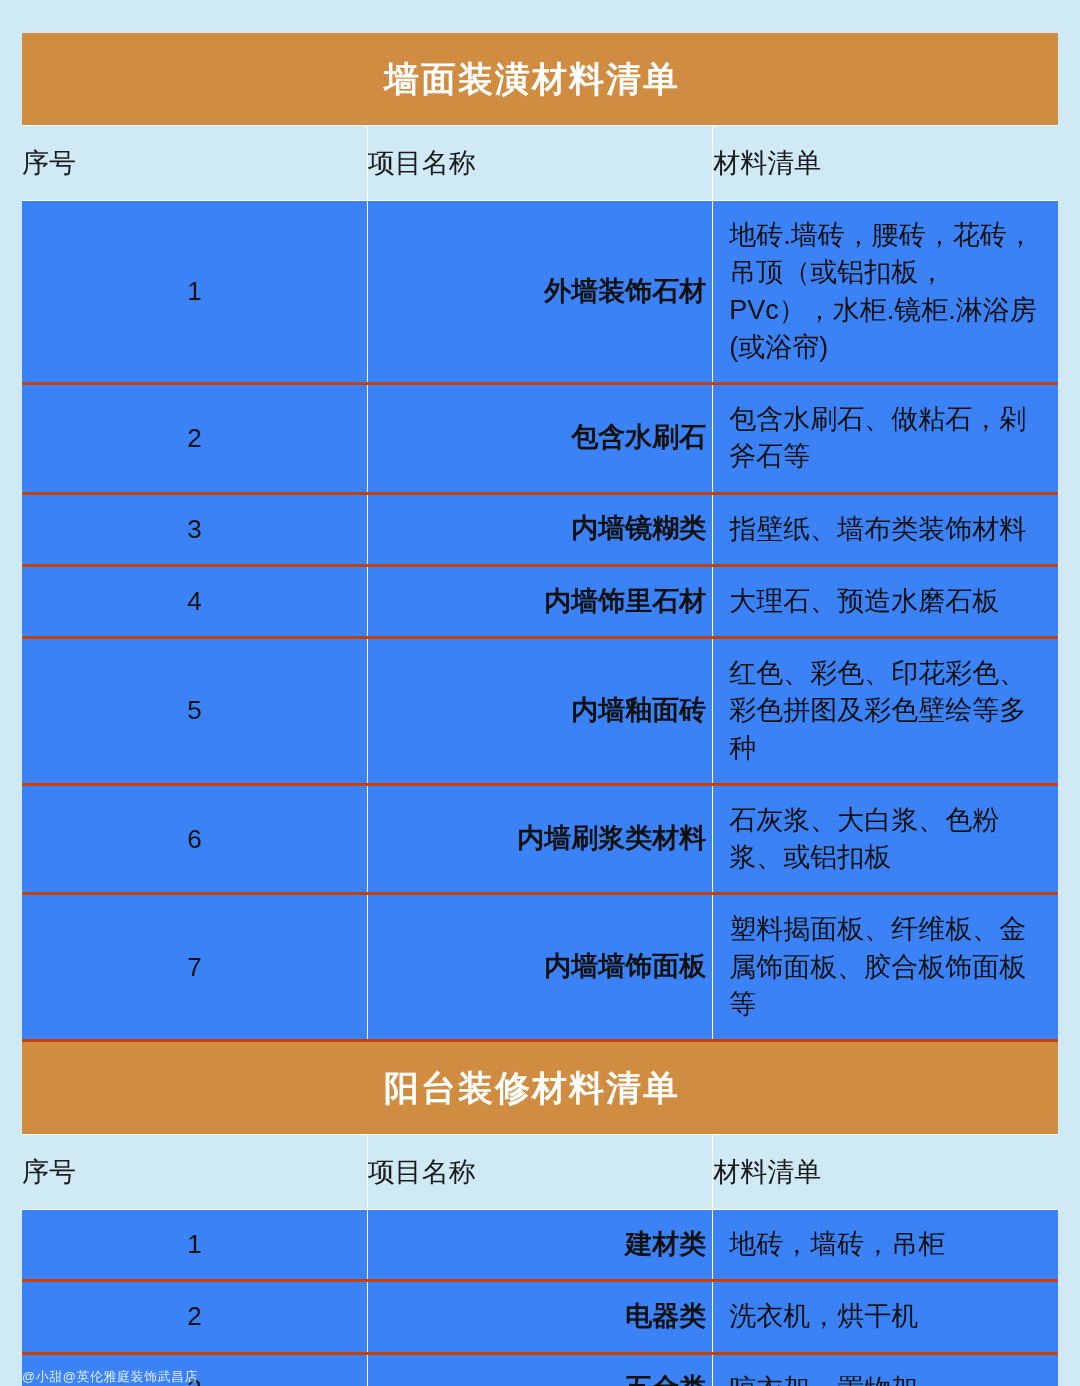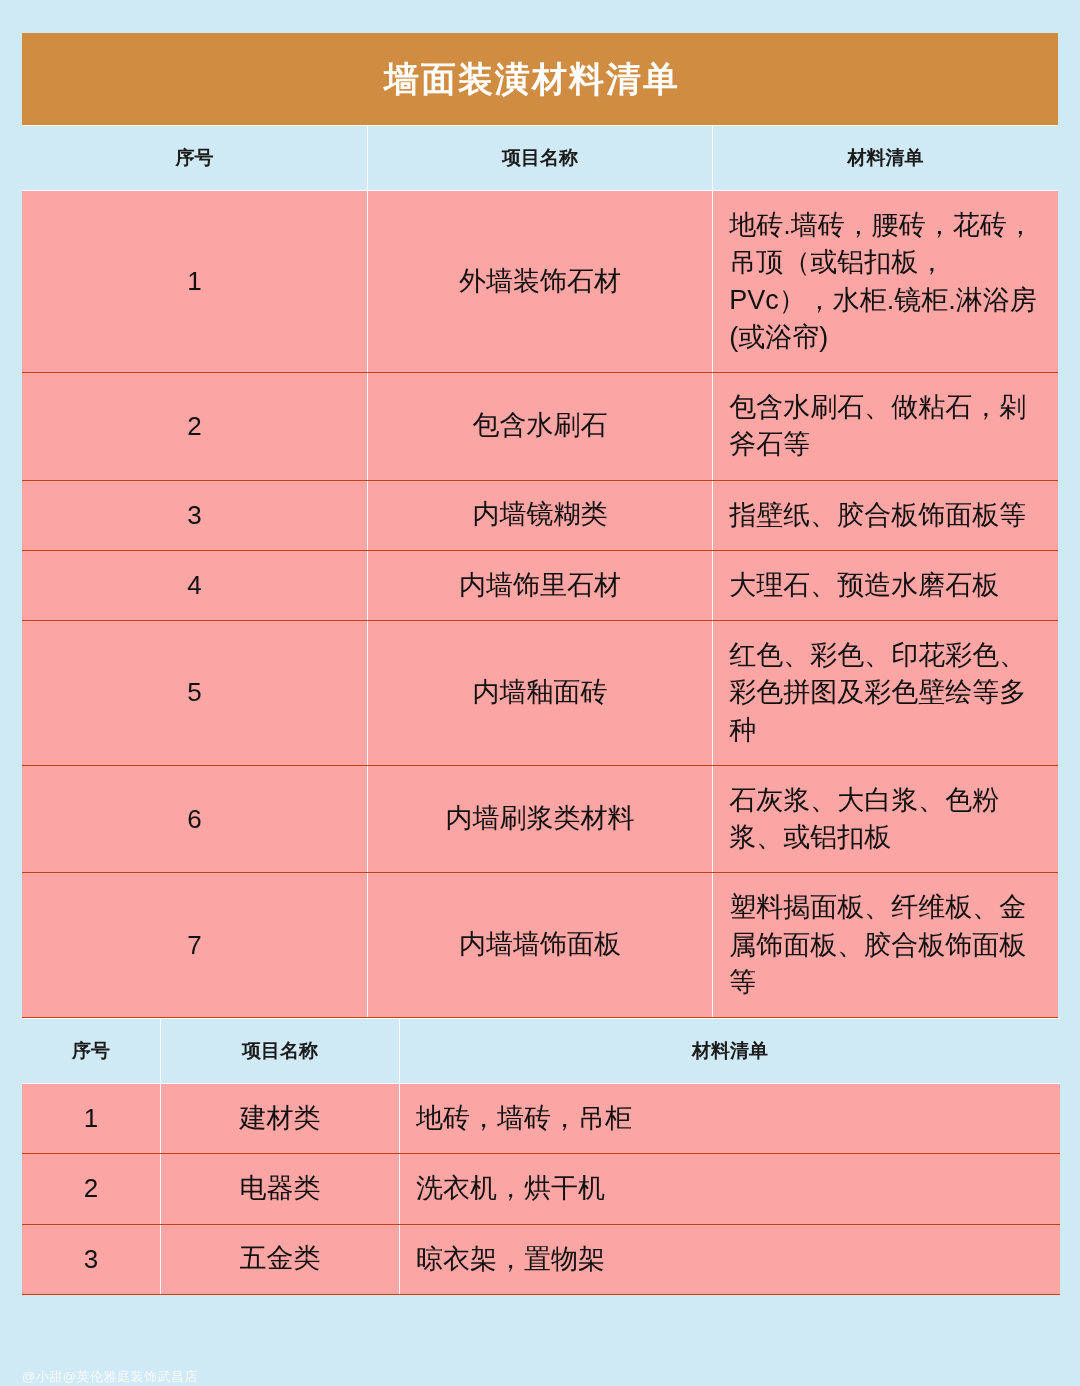--- a/index.html
+++ b/index.html
@@ -36,59 +36,59 @@
     text-align: center;
     font-size: 35px;
     font-weight: bold;
     letter-spacing: 2px;
     padding: 23px 16px 22px 0;
     border: none;
   }
   .head-row td {
     background: #cfe9f5;
     color: #1b1b1b;
-    font-size: 19px;
-    font-weight: bold;
-    text-align: center;
+    font-size: 27px;
+    font-weight: normal;
+    text-align: left;
     padding: 19px 0 19px 0;
     border: 1px solid #ffffff;
     border-left: none;
     border-right: none;
   }
   .head-row td.c-idx,
   .head-row td.c-name {
     border-right: 1px solid #ffffff;
   }
   td.c-idx {
     width: 138px;
   }
   td.c-name {
     width: 238px;
   }
   td.c-list {
     width: 660px;
   }
   .data-row td {
-    background: #fca5a5;
+    background: #3b82f6;
     color: #111111;
     font-size: 26px;
     border-top: 1px solid #ffffff;
-    border-bottom: 1px solid #c2410c;
+    border-bottom: 3px solid #c2410c;
     vertical-align: middle;
   }
   .data-row td.c-idx {
     text-align: center;
     padding: 16px 0;
     border-right: 1px solid #ffffff;
   }
   .data-row td.c-name {
-    text-align: center;
-    font-weight: normal;
+    text-align: right;
+    font-weight: bold;
     font-size: 27px;
-    padding: 16px 16px;
+    padding: 16px 6px;
     border-right: 1px solid #ffffff;
     line-height: 1.32;
   }
   .data-row td.c-list {
     text-align: left;
     padding: 16px 14px 16px 16px;
     line-height: 1.38;
     font-size: 27px;
   }
   .watermark {
@@ -122,21 +122,21 @@
         <td class="c-list">地砖.墙砖，腰砖，花砖，吊顶（或铝扣板，PVc），水柜.镜柜.淋浴房(或浴帘)</td>
       </tr>
       <tr class="data-row">
         <td class="c-idx">2</td>
         <td class="c-name">包含水刷石</td>
         <td class="c-list">包含水刷石、做粘石，剁斧石等</td>
       </tr>
       <tr class="data-row">
         <td class="c-idx">3</td>
         <td class="c-name">内墙镜糊类</td>
-        <td class="c-list">指壁纸、胶合板饰面板等</td>
+        <td class="c-list">指壁纸、墙布类装饰材料</td>
       </tr>
       <tr class="data-row">
         <td class="c-idx">4</td>
         <td class="c-name">内墙饰里石材</td>
         <td class="c-list">大理石、预造水磨石板</td>
       </tr>
       <tr class="data-row">
         <td class="c-idx">5</td>
         <td class="c-name">内墙釉面砖</td>
         <td class="c-list">红色、彩色、印花彩色、彩色拼图及彩色壁绘等多种</td>
@@ -149,20 +149,23 @@
       <tr class="data-row">
         <td class="c-idx">7</td>
         <td class="c-name">内墙墙饰面板</td>
         <td class="c-list">塑料揭面板、纤维板、金属饰面板、胶合板饰面板等</td>
       </tr>
     </tbody>
   </table>
 
   <table class="mat-table">
     <tbody>
+      <tr class="banner-row">
+        <td colspan="3">阳台装修材料清单</td>
+      </tr>
       <tr class="head-row">
         <td class="c-idx">序号</td>
         <td class="c-name">项目名称</td>
         <td class="c-list">材料清单</td>
       </tr>
       <tr class="data-row">
         <td class="c-idx">1</td>
         <td class="c-name">建材类</td>
         <td class="c-list">地砖，墙砖，吊柜</td>
       </tr>

